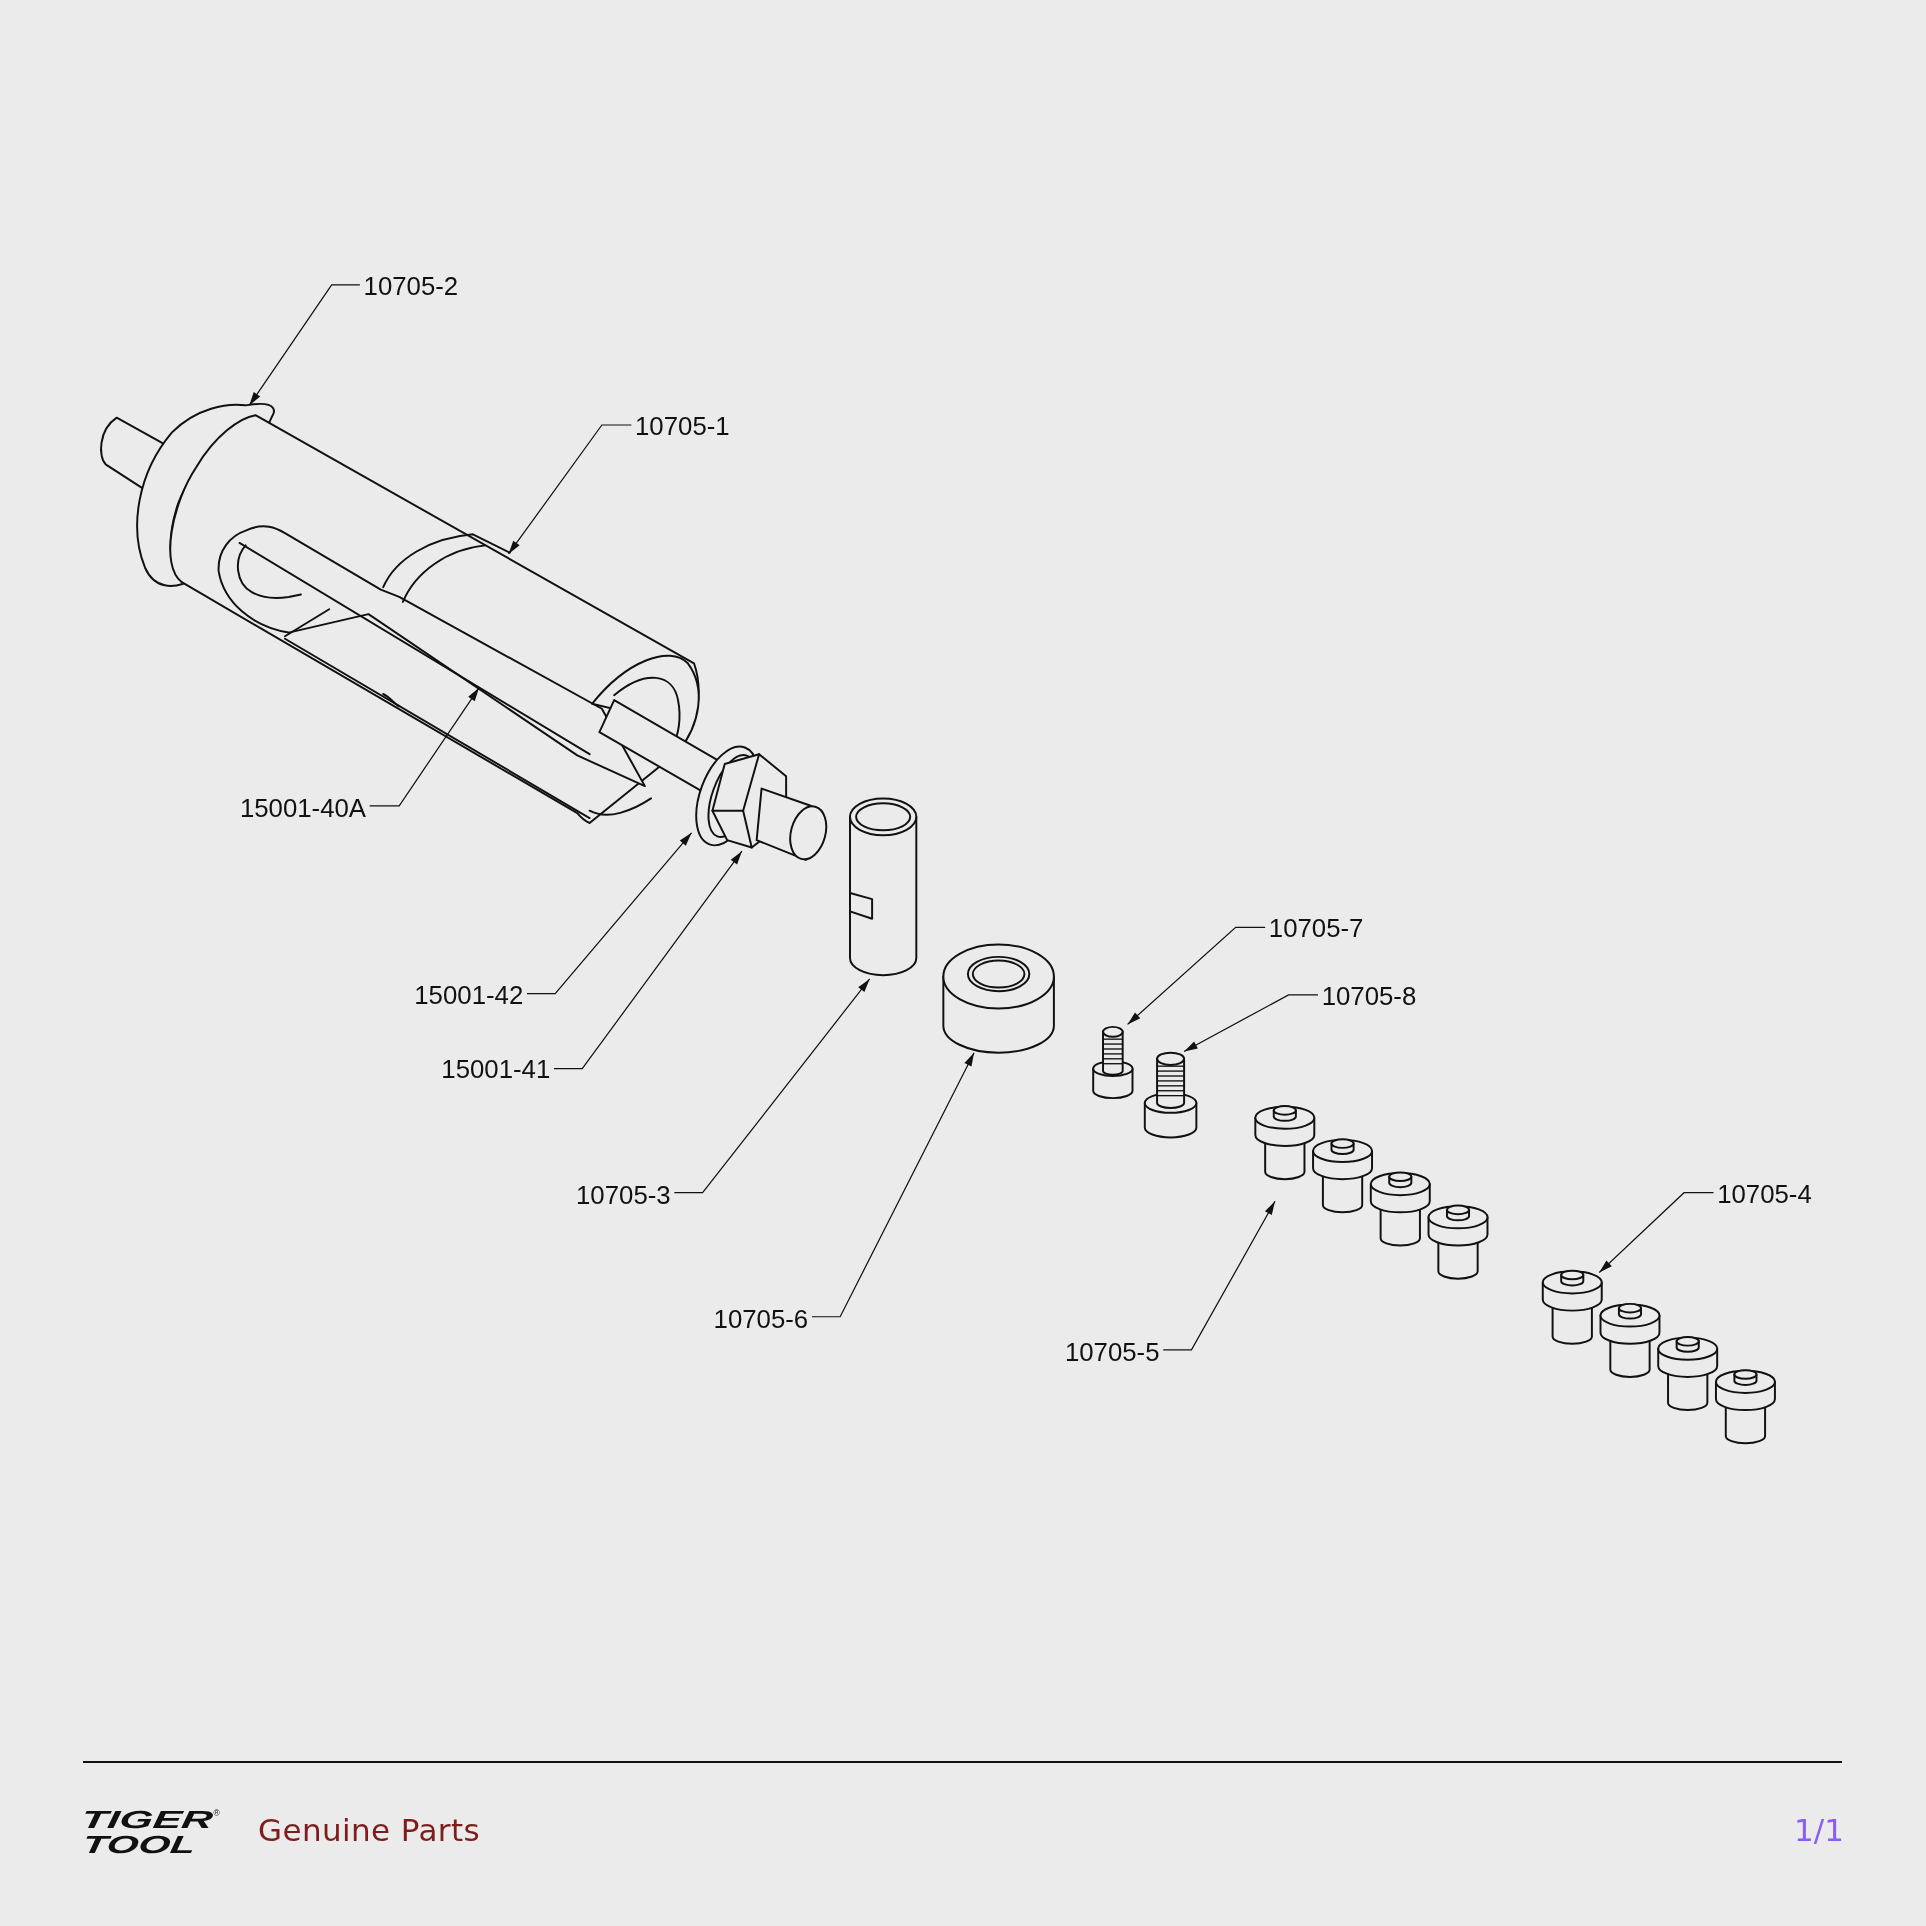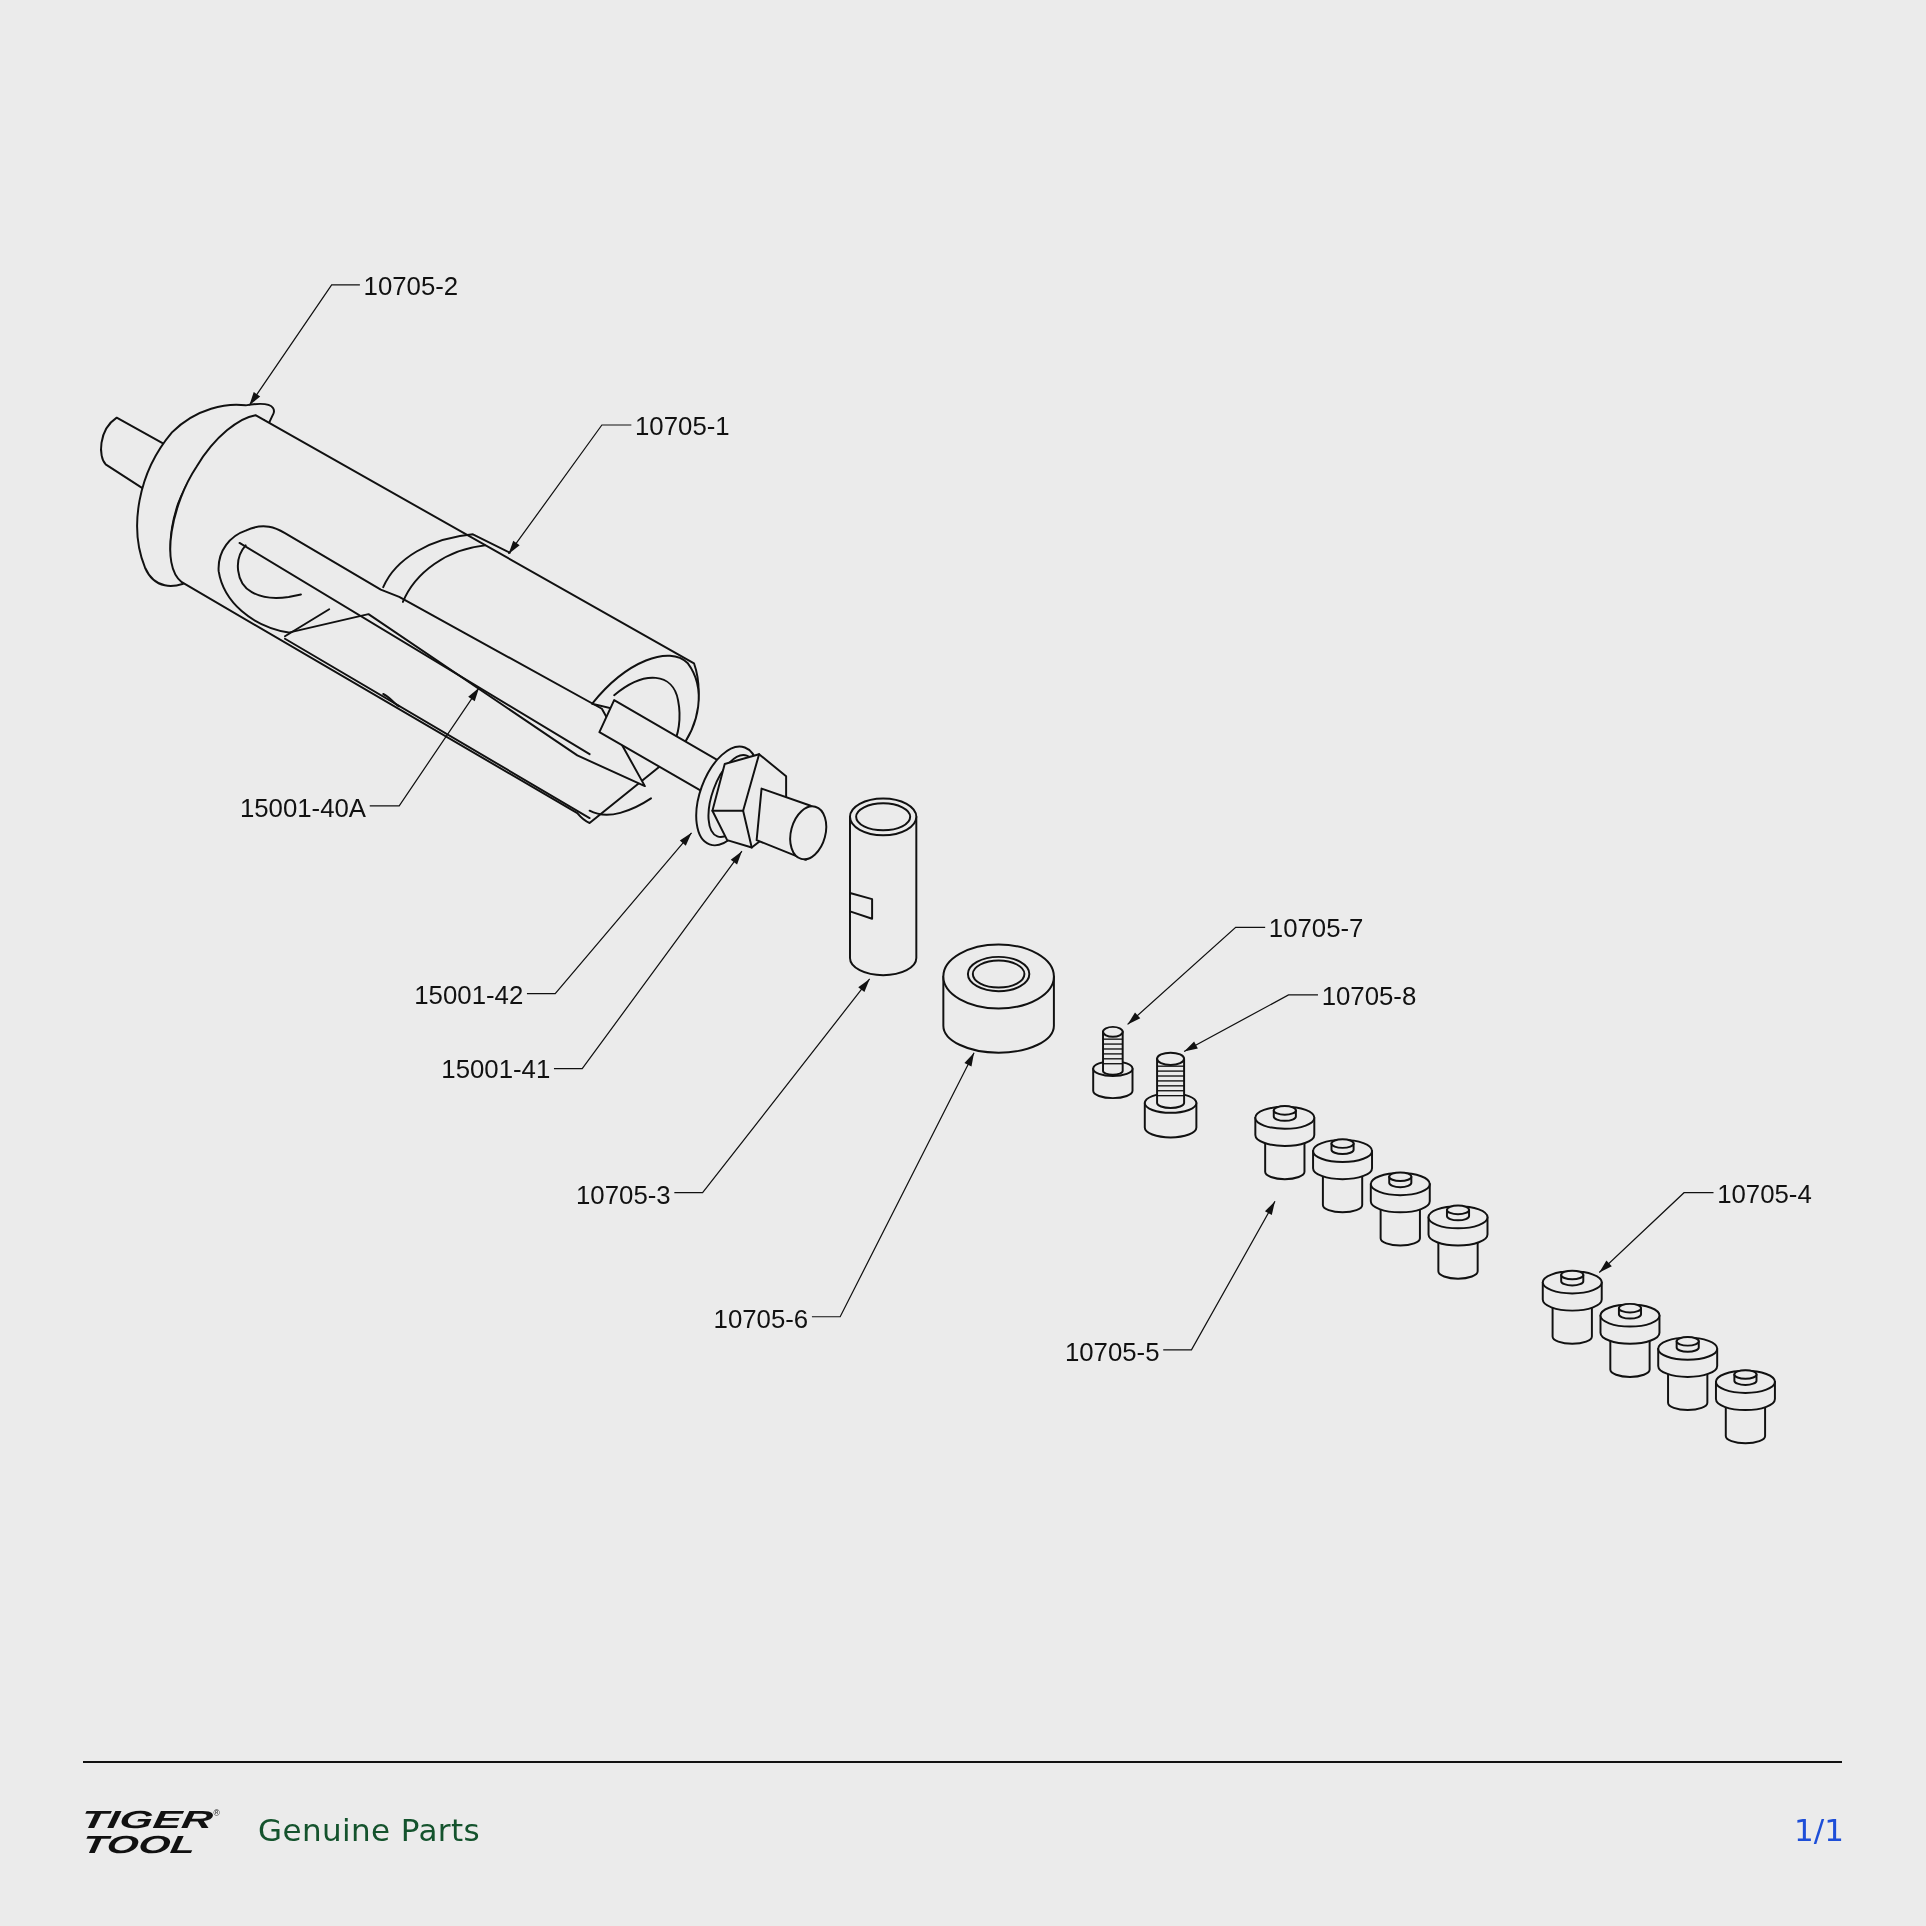--- a/index.html
+++ b/index.html
@@ -6,22 +6,22 @@
   body{width:1926px;height:1926px;position:relative;overflow:hidden;font-family:"Liberation Sans",sans-serif;}
   #drawing{position:absolute;left:0;top:0;width:1926px;height:1926px;}
   .part{fill:#ebebeb;stroke:#111;stroke-width:1.6;stroke-linejoin:round;stroke-linecap:round;}
   .ln{fill:none;stroke:#111;stroke-width:1.6;stroke-linecap:round;stroke-linejoin:round;}
   .thin{fill:none;stroke:#111;stroke-width:1.1;}
   .leader{fill:none;stroke:#111;stroke-width:1;}
   .arrow{fill:#111;stroke:none;}
   .callout-text{font-family:"Liberation Sans",sans-serif;font-size:21px;fill:#111;}
   .footer-rule{position:absolute;left:83px;top:1761px;width:1759px;height:2.3px;background:#111;}
   .logo{position:absolute;left:82px;top:1805px;width:143px;height:51px;}
-  .footer-text{position:absolute;left:258px;top:1812px;font-family:"DejaVu Sans",sans-serif;font-size:31px;color:#14532d;letter-spacing:0.4px;}
-  .page-num{position:absolute;right:82px;top:1812px;font-family:"DejaVu Sans",sans-serif;font-size:31px;color:#1d4ed8;}
+  .footer-text{position:absolute;left:258px;top:1812px;font-family:"DejaVu Sans",sans-serif;font-size:31px;color:#7f1d1d;letter-spacing:0.4px;}
+  .page-num{position:absolute;right:82px;top:1812px;font-family:"DejaVu Sans",sans-serif;font-size:31px;color:#8b5cf6;}
 </style>
 </head>
 <body>
 
 <svg id="drawing" viewBox="0 0 1568 1568" xmlns="http://www.w3.org/2000/svg">
   <defs>
     <g id="pin-cap">
 
       <path class="part" d="M-16,2 L-16,36 A16,6 0 0 0 16,36 L16,2 Z"></path>
 

